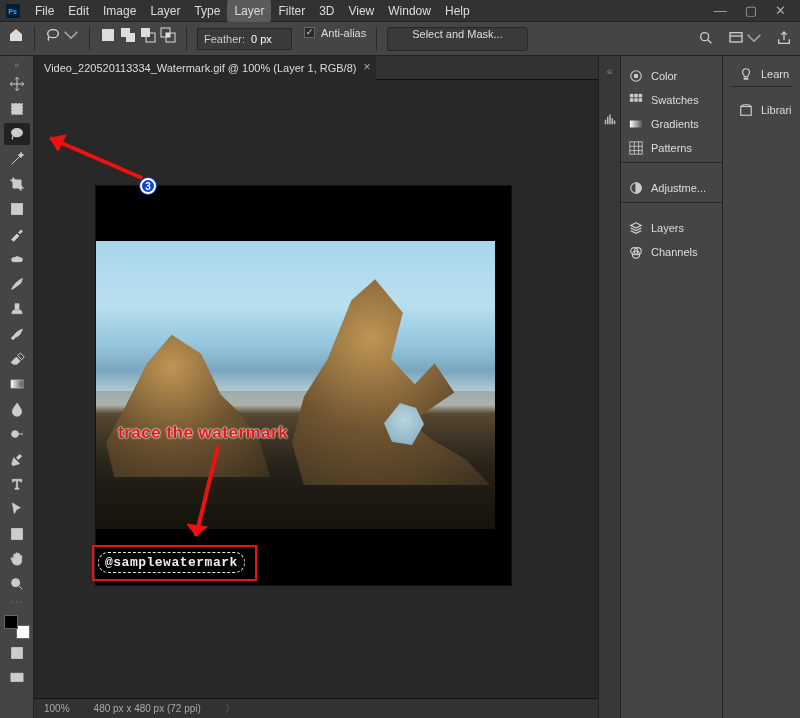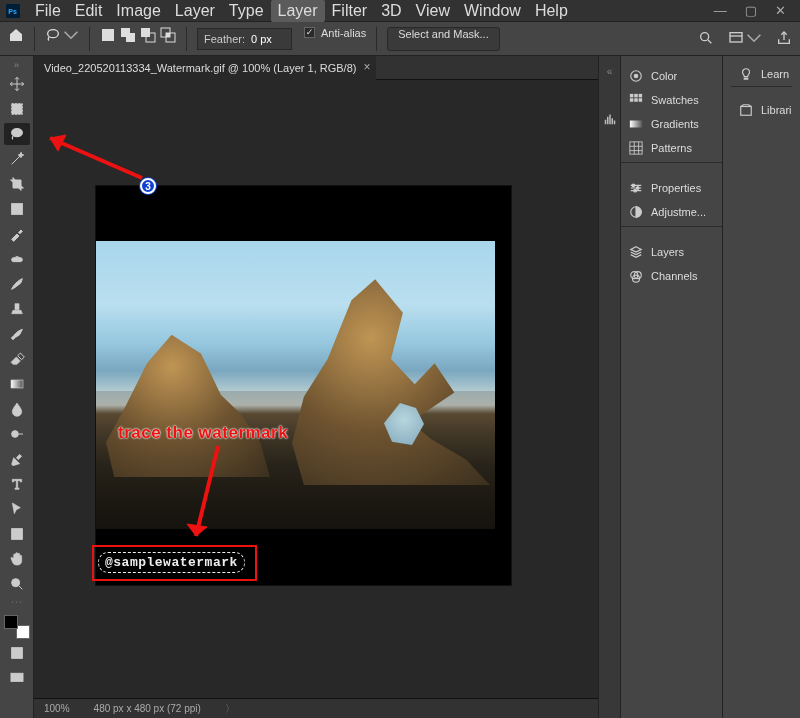--- a/index.html
+++ b/index.html
@@ -27,21 +27,21 @@
     margin-right: 8px;
     display: inline-flex;
     align-items: center;
     justify-content: center;
   }
   .ps-logo svg { width: 14px; height: 14px; }
   .menu-item {
     padding: 0 7px;
     line-height: 22px;
     color: #ddd;
-    font-size: 16px;
+    font-size: 12px;
   }
   .menu-item.hl { background:#5b5b5b; border-radius:2px; }
   .winbtns {
     margin-left: auto;
     display: flex;
     gap: 18px;
     padding-right: 8px;
     color: #aaa;
   }
   .winbtns span { font-size: 13px; line-height: 22px; }
@@ -69,21 +69,21 @@
     border: 1px solid #282828;
     height: 22px;
     padding: 0 6px;
     display: inline-flex; align-items: center; gap: 6px;
     font-size: 11px;
   }
   .opt-btn.pill {
     background: #3a3a3a;
     border: 1px solid #282828;
     border-radius: 3px;
-    padding: 0 10px;
+    padding: 0 24px;
     font-size: 11px;
   }
   .right-icons { margin-left: auto; display: flex; gap: 14px; }
   .right-icons svg { width: 16px; height: 16px; }
 
   
   .workspace {
     position: absolute;
     top: 56px; left: 0; right: 0; bottom: 0;
     display: flex;
@@ -625,29 +625,20 @@
             <rect x="1" y="1" width="14" height="14"></rect>
             <path d="M1 6h14M1 11h14M6 1v14M11 1v14"></path>
           </svg>
         <span>Patterns</span>
       </div>
     </div>
     <div class="panel-sep big"></div>
     <div class="panel-group">
       <div class="panel-row">
         <svg viewBox="0 0 16 16" fill="none" stroke="#ccc" stroke-width="1.3">
-            <path d="M2 5h12M2 8h12M2 11h12"></path>
-            <circle cx="5" cy="5" r="1.5" fill="#ccc"></circle>
-            <circle cx="10" cy="8" r="1.5" fill="#ccc"></circle>
-            <circle cx="7" cy="11" r="1.5" fill="#ccc"></circle>
-          </svg>
-        <span>Properties</span>
-      </div>
-      <div class="panel-row">
-        <svg viewBox="0 0 16 16" fill="none" stroke="#ccc" stroke-width="1.3">
             <circle cx="8" cy="8" r="6"></circle>
             <path d="M8 2a6 6 0 010 12z" fill="#ccc"></path>
           </svg>
         <span>Adjustme...</span>
       </div>
     </div>
     <div class="panel-sep big"></div>
     <div class="panel-group">
       <div class="panel-row">
         <svg viewBox="0 0 16 16" fill="#ccc">

